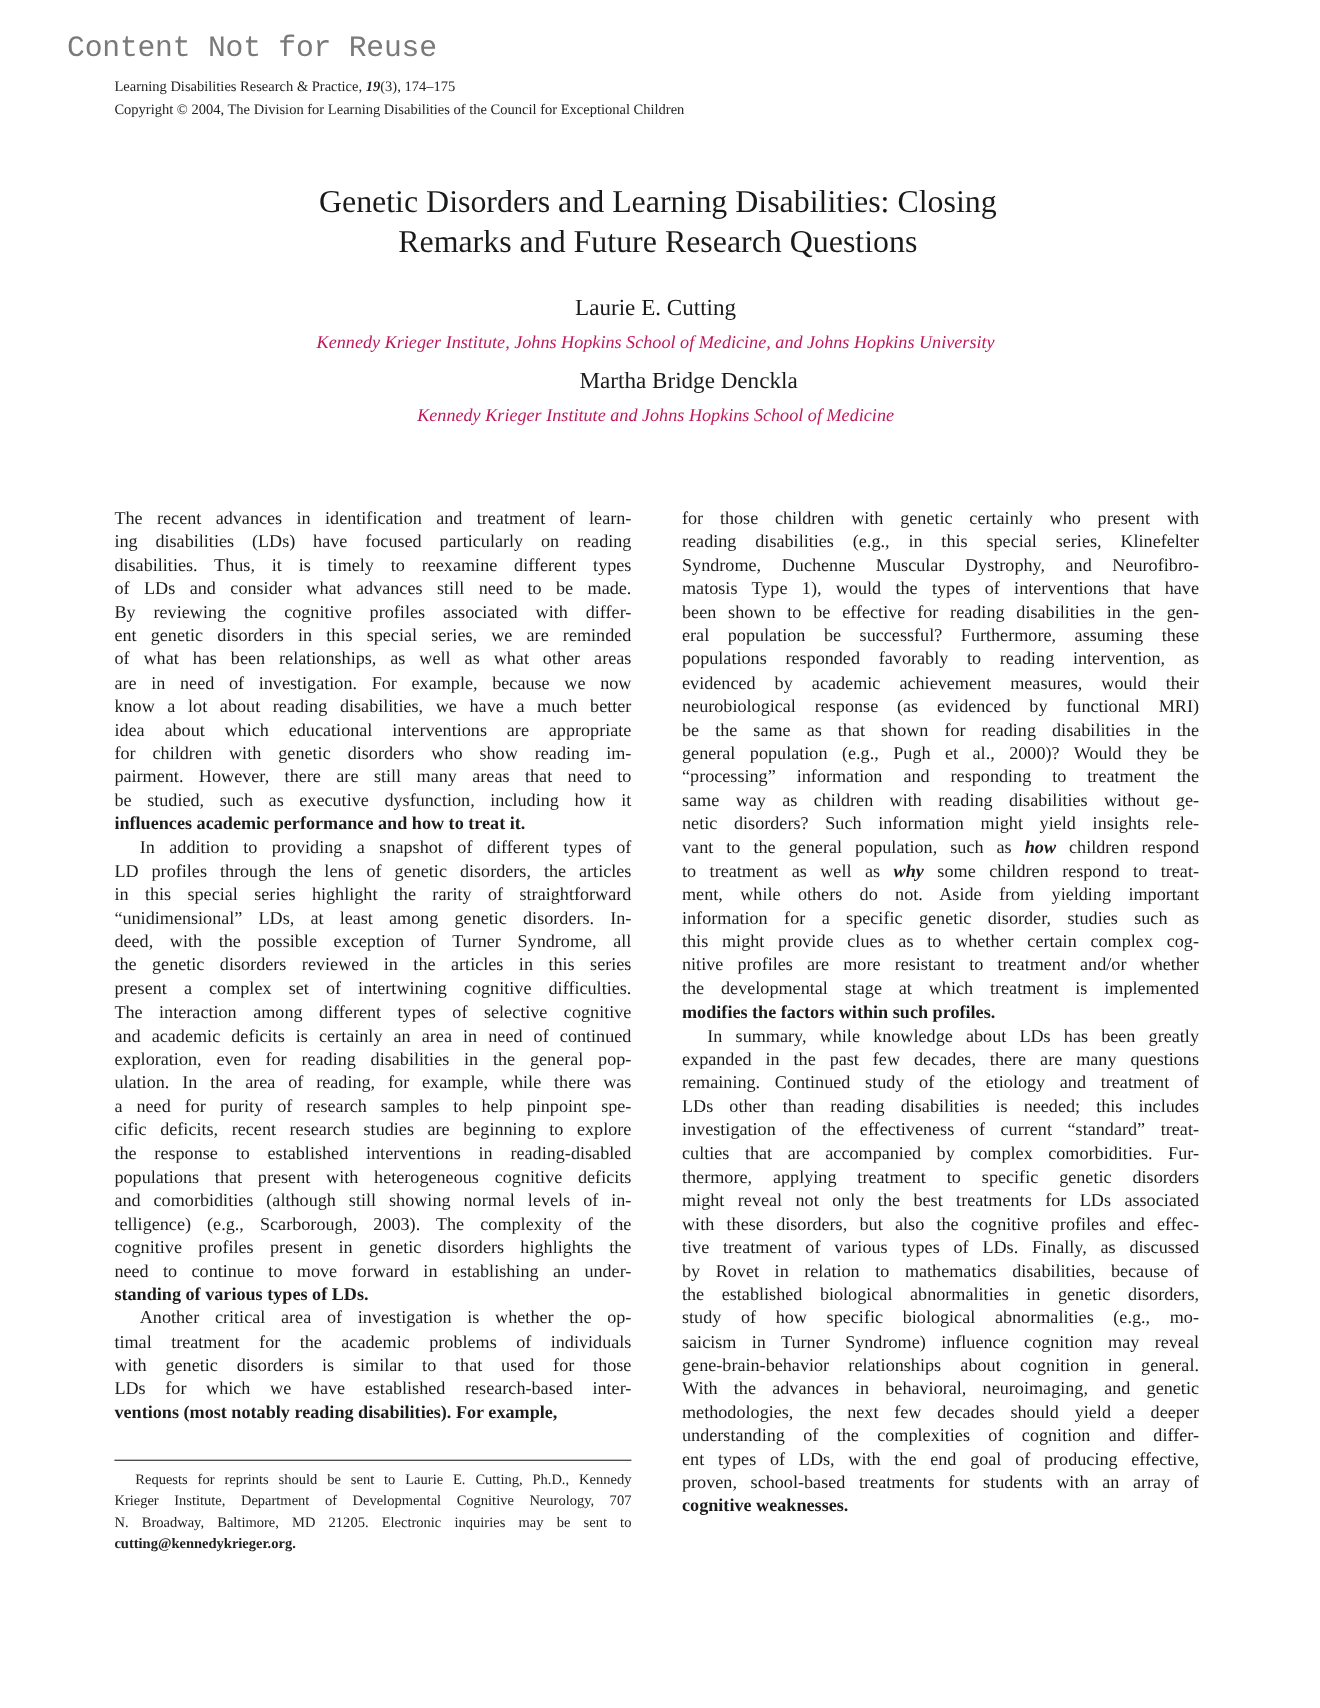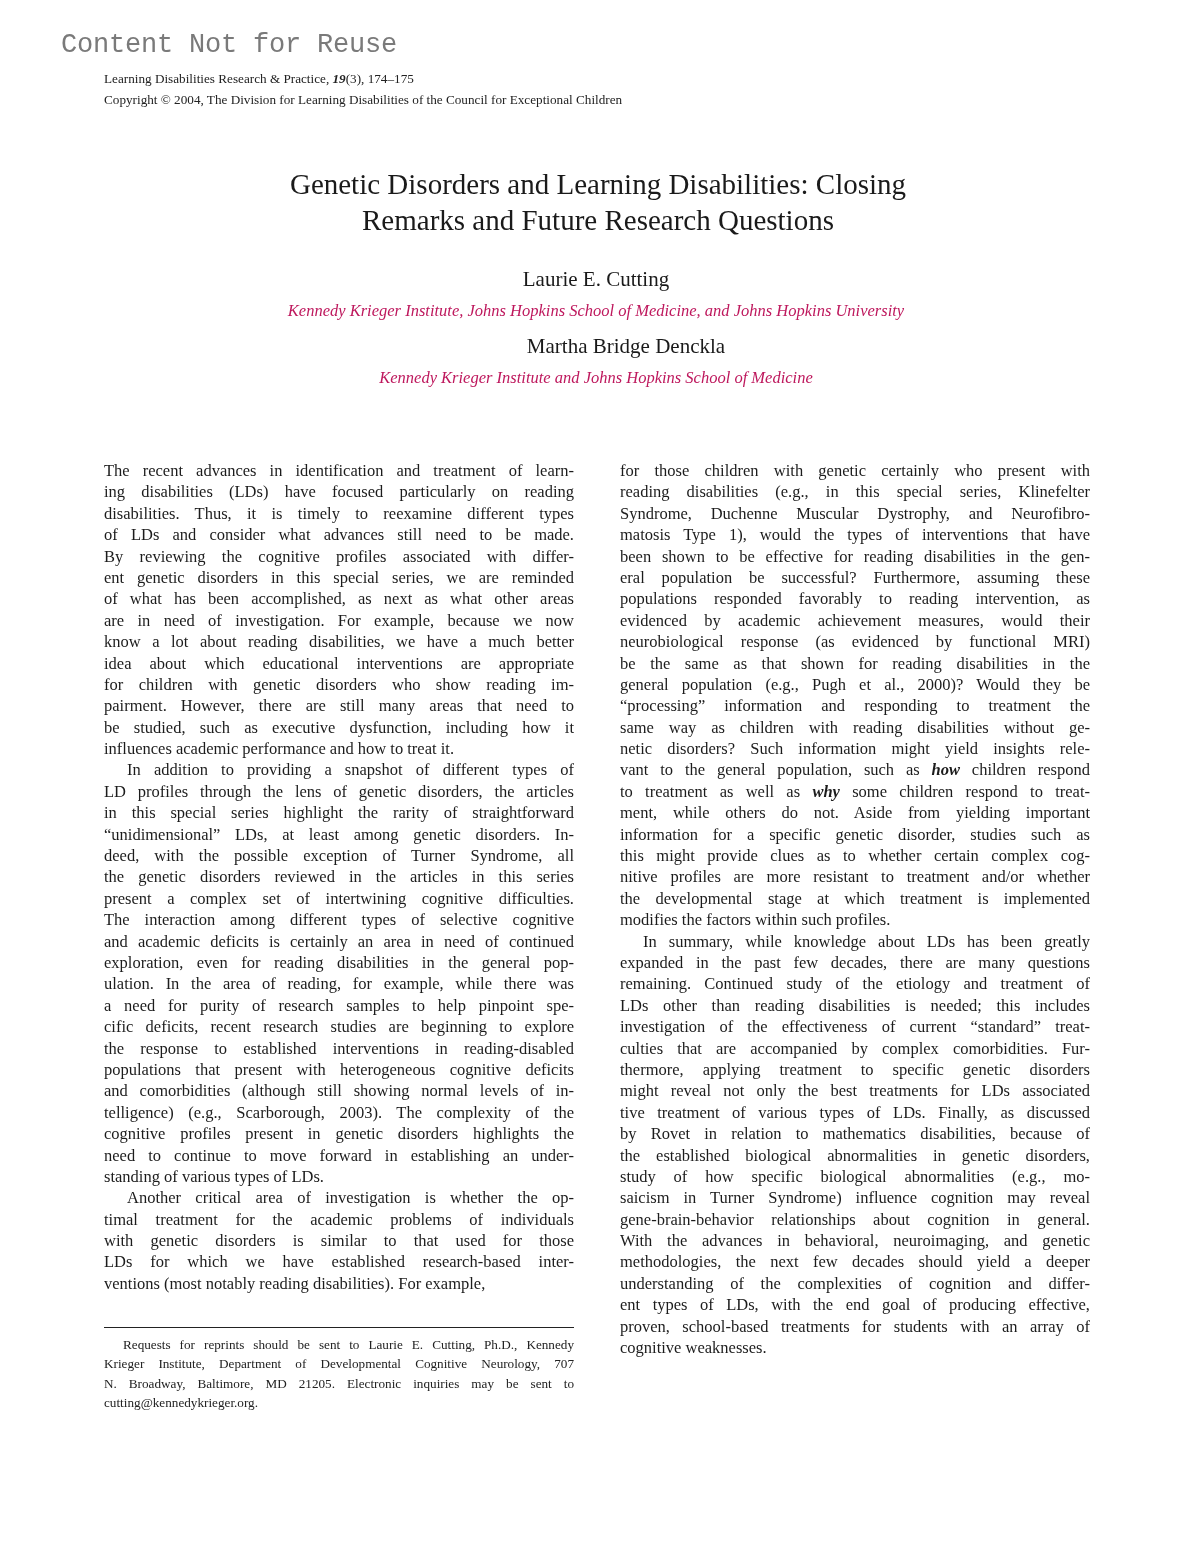--- a/index.html
+++ b/index.html
@@ -29,21 +29,21 @@
     .col {
       position: absolute; top: 460px;
       font-family: "Liberation Serif", serif; font-size: 16.5px; line-height: 21.4px; color: #1c1c1c;
     }
     .col-left { left: 104px; width: 470px; }
     .col-right { left: 620px; width: 470px; }
     .ln {
       display: block; white-space: nowrap; text-align: justify; text-align-last: justify;
       height: 21.4px; overflow: visible;
     }
-    .ln.last { text-align-last: left; }
+    .ln.last { text-align-last: left; font-weight: bold; }
     .ln.indent { text-indent: 23px; }
     .footrule {
       position: absolute; left: 104px; top: 1327px; width: 470px; height: 0;
       border-top: 1.5px solid #222;
     }
     .footnote {
       position: absolute; left: 104px; top: 1335px; width: 470px;
       font-family: "Liberation Serif", serif; font-size: 13.2px; line-height: 19.3px; color: #222;
     }
     .footnote .ln { height: 19.3px; }
@@ -70,21 +70,21 @@
 <div class="author" style="top:334px;padding-left:30px;">Martha Bridge Denckla</div>
 <div class="affil" style="top:368px;">Kennedy Krieger Institute and Johns Hopkins School of Medicine</div>
 
 <div class="col col-left" id="col-left">
     <span class="ln">The recent advances in identification and treatment of learn-</span>
     <span class="ln">ing disabilities (LDs) have focused particularly on reading</span>
     <span class="ln">disabilities. Thus, it is timely to reexamine different types</span>
     <span class="ln">of LDs and consider what advances still need to be made.</span>
     <span class="ln">By reviewing the cognitive profiles associated with differ-</span>
     <span class="ln">ent genetic disorders in this special series, we are reminded</span>
-    <span class="ln">of what has been accomplished, as next as what other areas</span>
+    <span class="ln">of what has been relationships, as well as what other areas</span>
     <span class="ln">are in need of investigation. For example, because we now</span>
     <span class="ln">know a lot about reading disabilities, we have a much better</span>
     <span class="ln">idea about which educational interventions are appropriate</span>
     <span class="ln">for children with genetic disorders who show reading im-</span>
     <span class="ln">pairment. However, there are still many areas that need to</span>
     <span class="ln">be studied, such as executive dysfunction, including how it</span>
     <span class="ln last">influences academic performance and how to treat it.</span>
     <span class="ln indent">In addition to providing a snapshot of different types of</span>
     <span class="ln">LD profiles through the lens of genetic disorders, the articles</span>
     <span class="ln">in this special series highlight the rarity of straightforward</span>
@@ -135,20 +135,21 @@
     <span class="ln">the developmental stage at which treatment is implemented</span>
     <span class="ln last">modifies the factors within such profiles.</span>
     <span class="ln indent">In summary, while knowledge about LDs has been greatly</span>
     <span class="ln">expanded in the past few decades, there are many questions</span>
     <span class="ln">remaining. Continued study of the etiology and treatment of</span>
     <span class="ln">LDs other than reading disabilities is needed; this includes</span>
     <span class="ln">investigation of the effectiveness of current “standard” treat-</span>
     <span class="ln">culties that are accompanied by complex comorbidities. Fur-</span>
     <span class="ln">thermore, applying treatment to specific genetic disorders</span>
     <span class="ln">might reveal not only the best treatments for LDs associated</span>
+    <span class="ln">with these disorders, but also the cognitive profiles and effec-</span>
     <span class="ln">tive treatment of various types of LDs. Finally, as discussed</span>
     <span class="ln">by Rovet in relation to mathematics disabilities, because of</span>
     <span class="ln">the established biological abnormalities in genetic disorders,</span>
     <span class="ln">study of how specific biological abnormalities (e.g., mo-</span>
     <span class="ln">saicism in Turner Syndrome) influence cognition may reveal</span>
     <span class="ln">gene-brain-behavior relationships about cognition in general.</span>
     <span class="ln">With the advances in behavioral, neuroimaging, and genetic</span>
     <span class="ln">methodologies, the next few decades should yield a deeper</span>
     <span class="ln">understanding of the complexities of cognition and differ-</span>
     <span class="ln">ent types of LDs, with the end goal of producing effective,</span>

